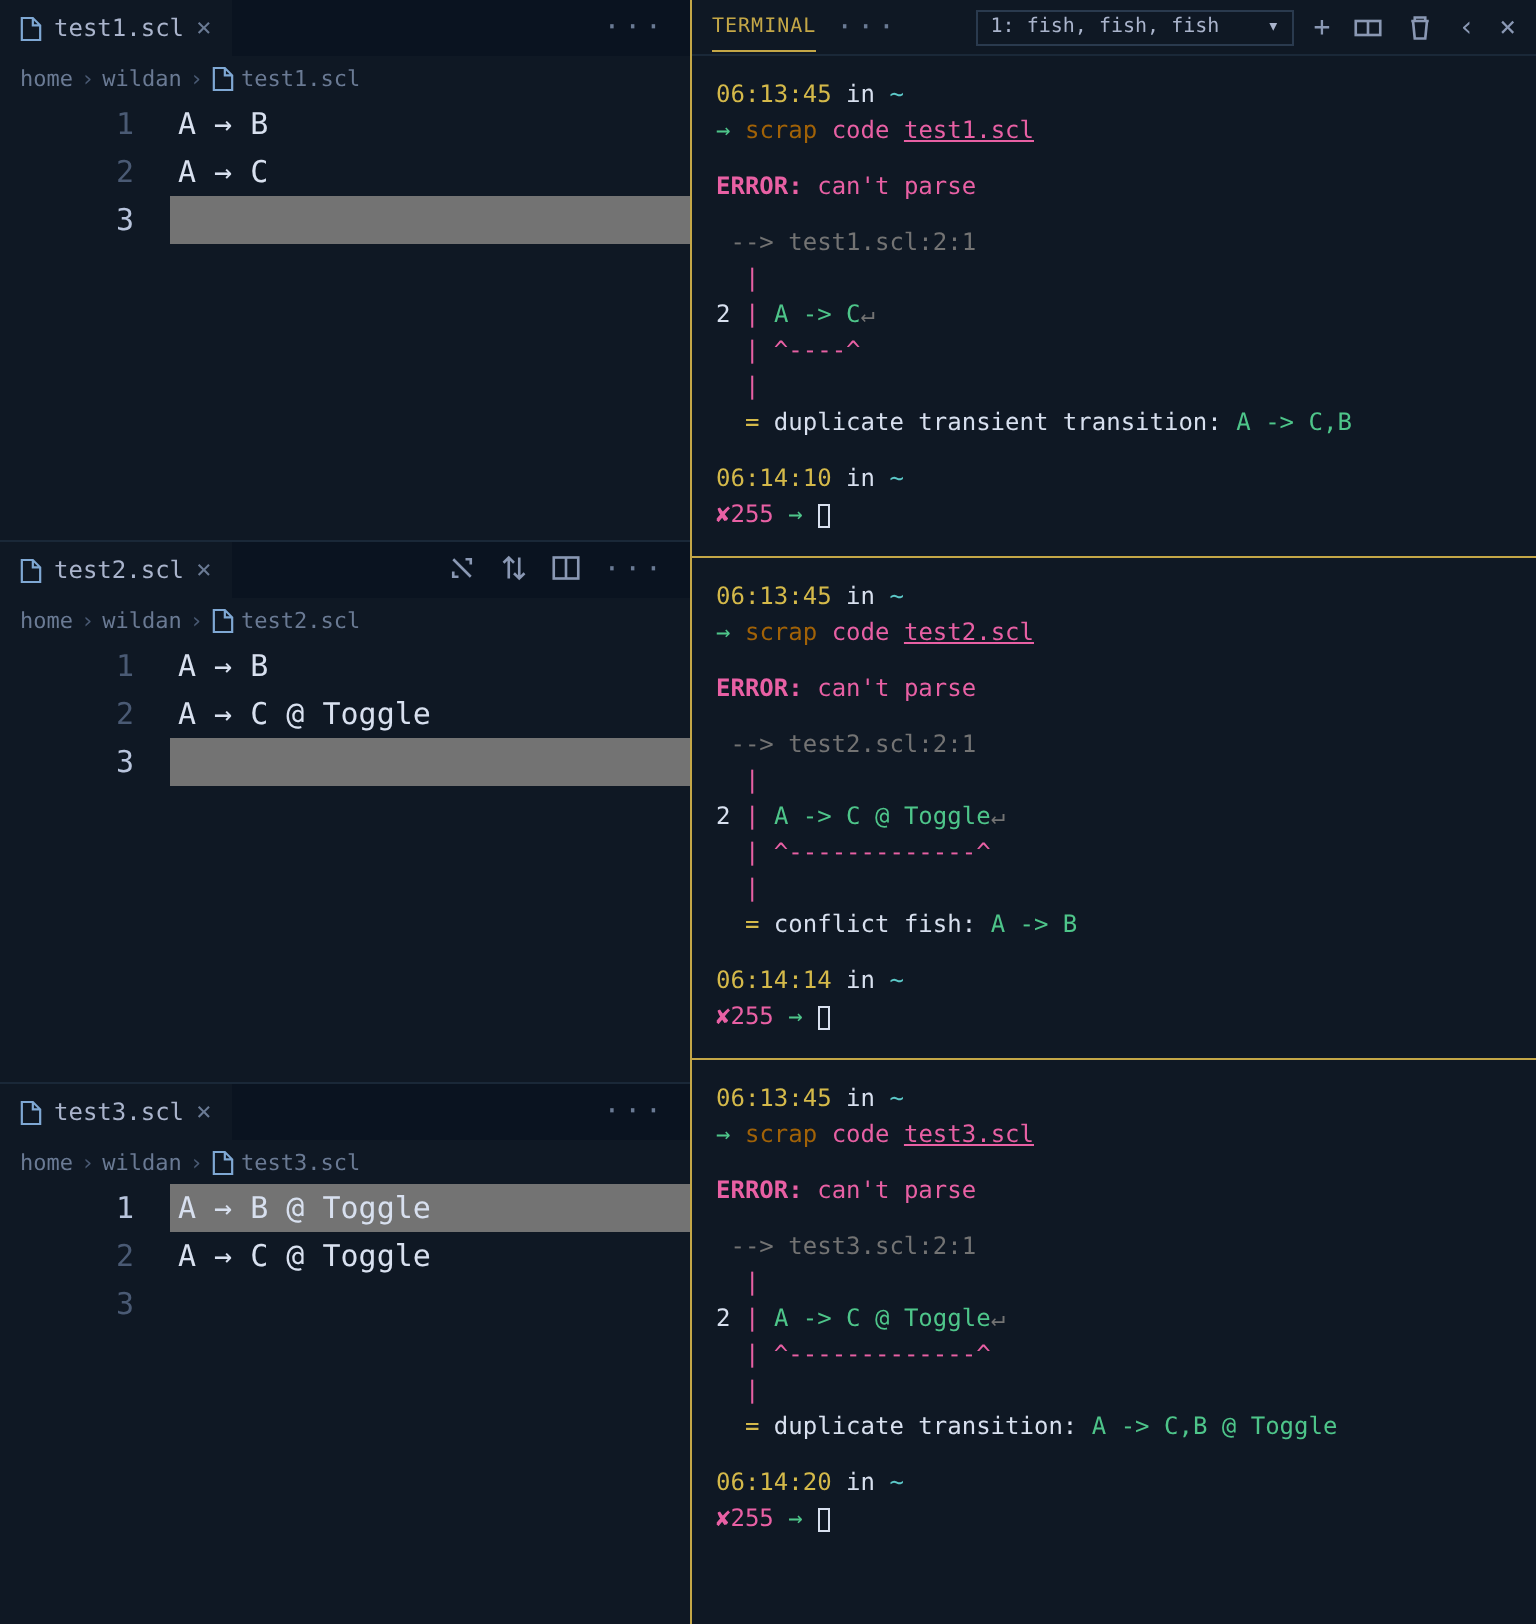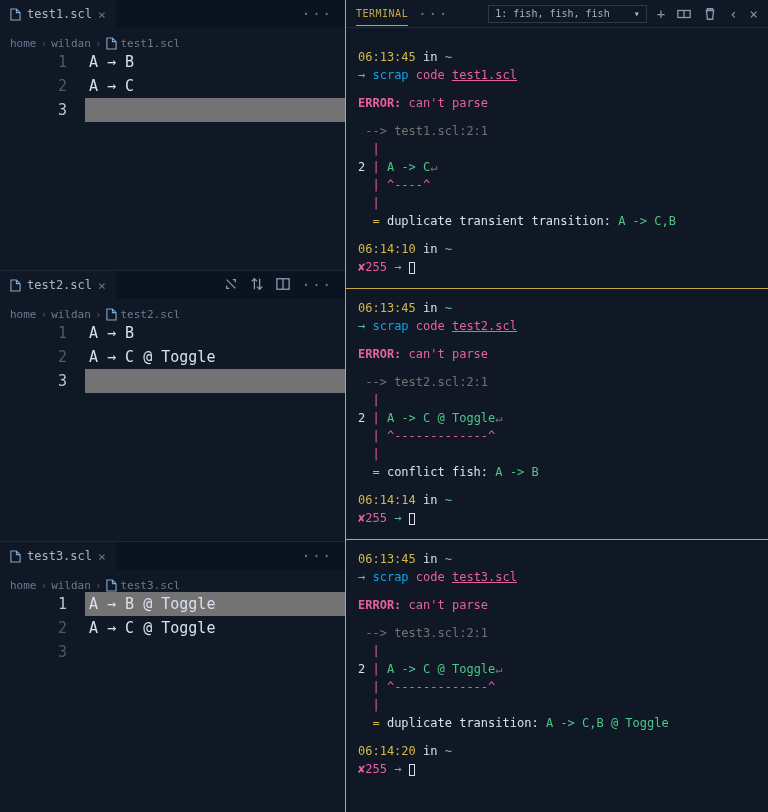--- a/index.html
+++ b/index.html
@@ -18,21 +18,20 @@
       display: flex;
       flex-direction: column;
       background: #0f1824;
     }
     .right-panel {
       flex: 1;
       display: flex;
       flex-direction: column;
       background: #0f1824;
       border-left: 1px solid #c4a747;
-      gap: 10px;
     }
     .editor-pane {
       flex: 1;
       display: flex;
       flex-direction: column;
       border-bottom: 1px solid #1a2838;
     }
     .tab-bar {
       display: flex;
       align-items: center;
@@ -61,21 +60,21 @@
       stroke: #7fa8d4;
       stroke-width: 1.2;
     }
     .close-x {
       color: #6a7a94;
       font-size: 13px;
       cursor: pointer;
     }
     .breadcrumb {
       display: flex;
-      align-items: flex-end;
+      align-items: center;
       height: 22px;
       padding: 0 10px;
       font-size: 11px;
       color: #6a7a94;
       gap: 4px;
     }
     .bc-sep { color: #4a5a74; }
     .code-area {
       display: flex;
       font-size: 15px;
@@ -149,21 +148,21 @@
     .term-block {
       padding: 0 12px 12px 12px;
       border-bottom: 1px solid #c4a747;
       margin-bottom: 10px;
     }
     .term-block:last-child { border-bottom: none; margin-bottom: 0; }
     .t-time { color: #d4b94a; }
     .t-in { color: #d8e0ef; }
     .t-tilde { color: #5cc8c8; }
     .t-arrow { color: #4ec58a; }
-    .t-cmd { color: #0ea5e9; }
+    .t-cmd { color: #a16207; }
     .t-sub { color: #e860a4; }
     .t-file { color: #e860a4; text-decoration: underline; }
     .t-err { color: #e860a4; font-weight: bold; }
     .t-err-dim { color: #e860a4; }
     .t-comment { color: #737373; }
     .t-pipe { color: #e860a4; }
     .t-eq { color: #d4b94a; }
     .t-white { color: #d8e0ef; }
     .t-id-g { color: #4ec58a; }
     .t-exit { color: #e860a4; }

